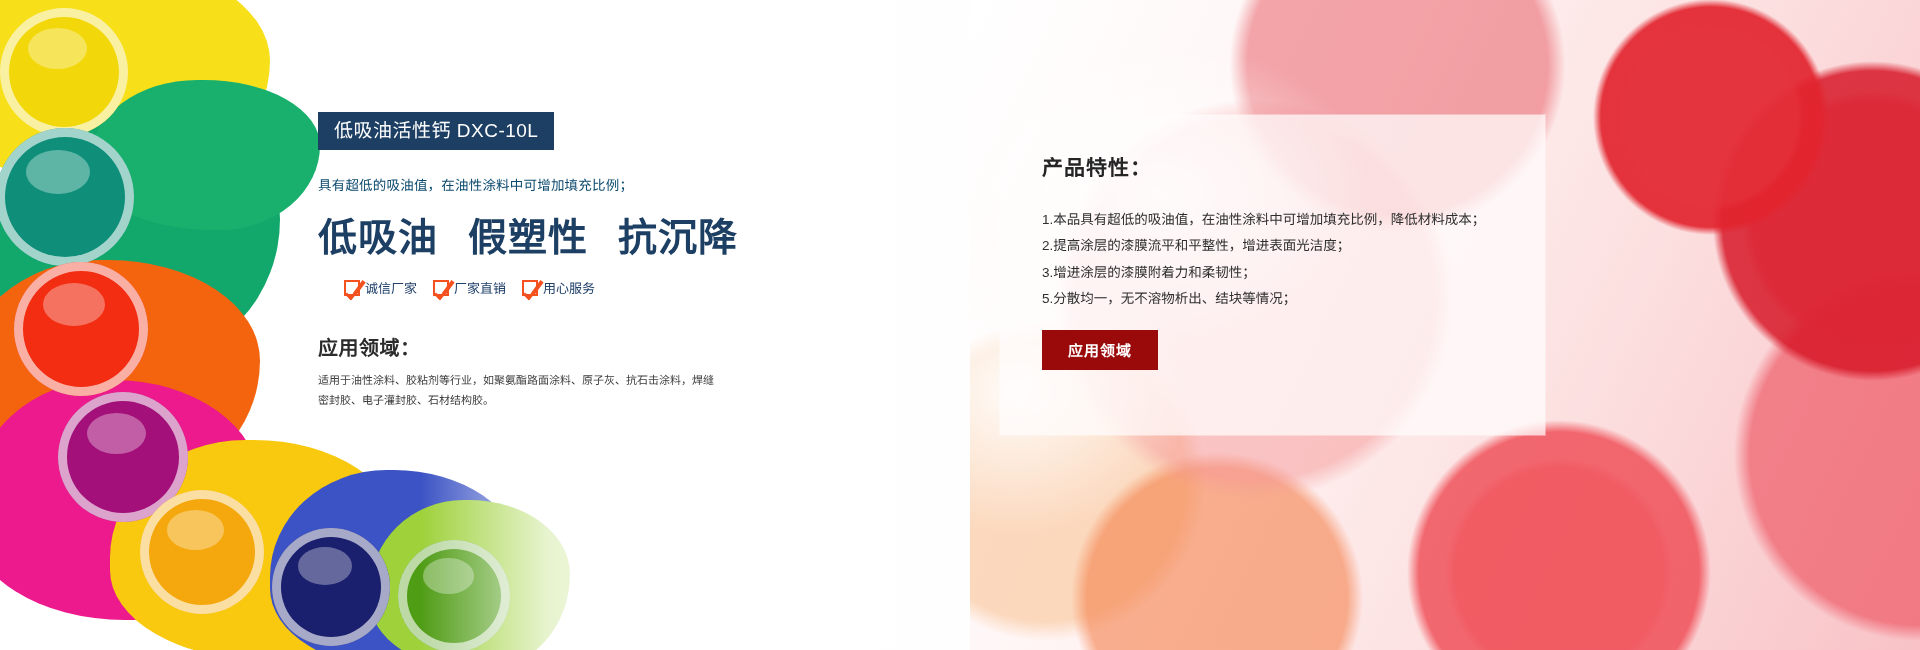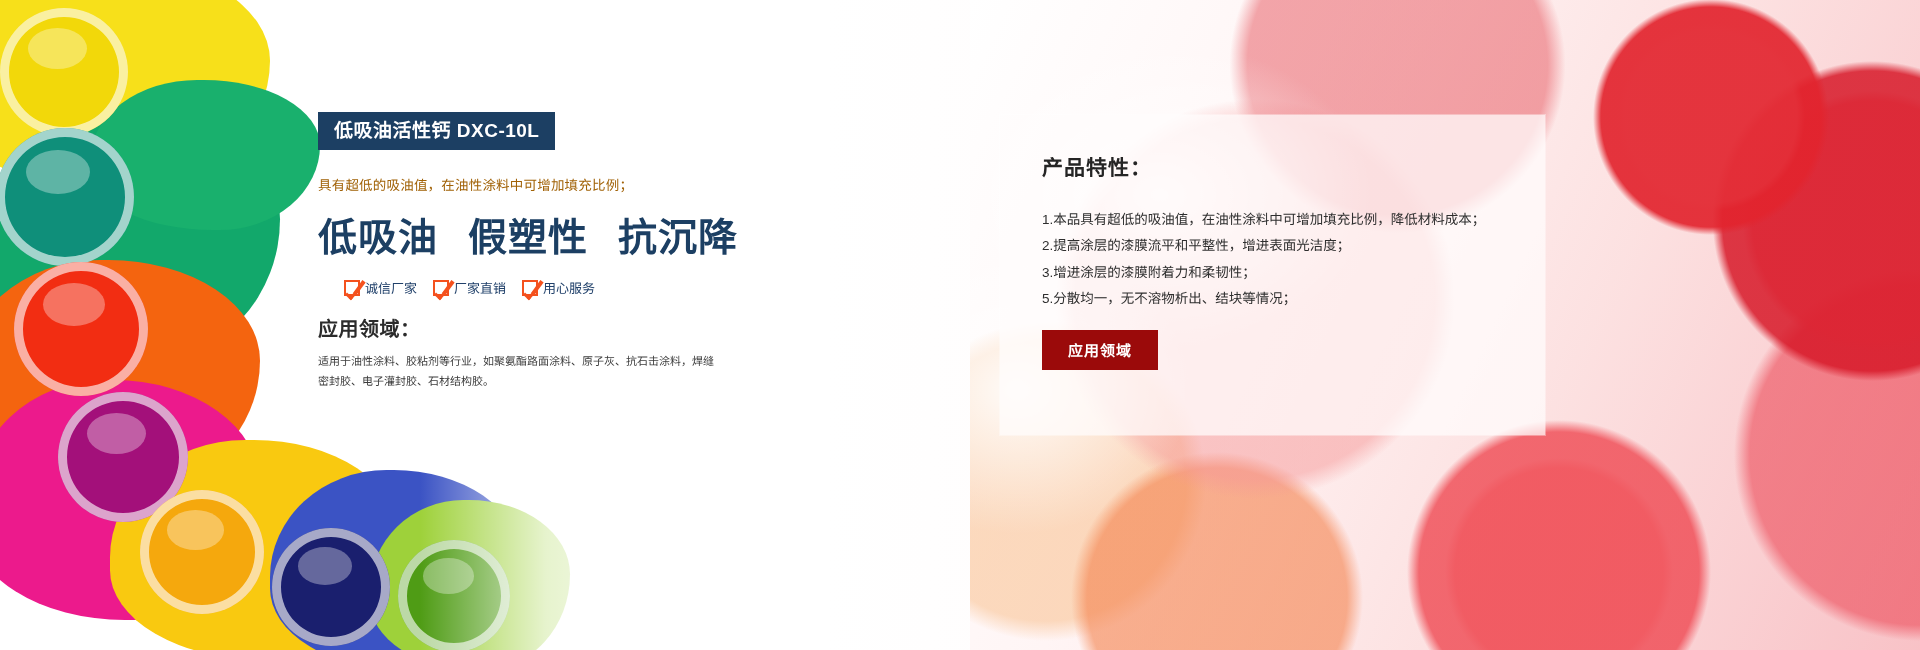--- a/index.html
+++ b/index.html
@@ -105,29 +105,29 @@
     position: absolute;
     left: 318px;
     top: 112px;
     width: 430px;
   }
   .title-badge {
     display: inline-block;
     background: #1c3f63;
     color: #ffffff;
     font-size: 19px;
-    font-weight: bold;
+    font-weight: normal;
     letter-spacing: 0.5px;
     padding: 9px 16px 10px 16px;
     line-height: 1;
   }
   .sub-line {
     margin-top: 24px;
     font-size: 13.5px;
-    color: #a16207;
+    color: #0c4a6e;
     letter-spacing: 0.2px;
   }
   .headline {
     margin-top: 12px;
     font-size: 39px;
     font-weight: bold;
     color: #1c3f63;
     font-family: "DejaVu Serif", "Liberation Serif", serif;
     letter-spacing: 1px;
     display: flex;
@@ -174,21 +174,21 @@
     left: 7px;
     top: -5px;
     width: 4px;
     height: 16px;
     background: #f4511e;
     transform: rotate(36deg);
     transform-origin: bottom left;
   }
 
   .section-title {
-    margin-top: 16px;
+    margin-top: 35px;
     font-size: 20px;
     font-weight: bold;
     color: #2b2b2b;
     letter-spacing: 0.5px;
     font-family: Liberation Mono, monospace;
   }
   .section-body {
     margin-top: 9px;
     font-size: 11px;
     line-height: 1.85;

